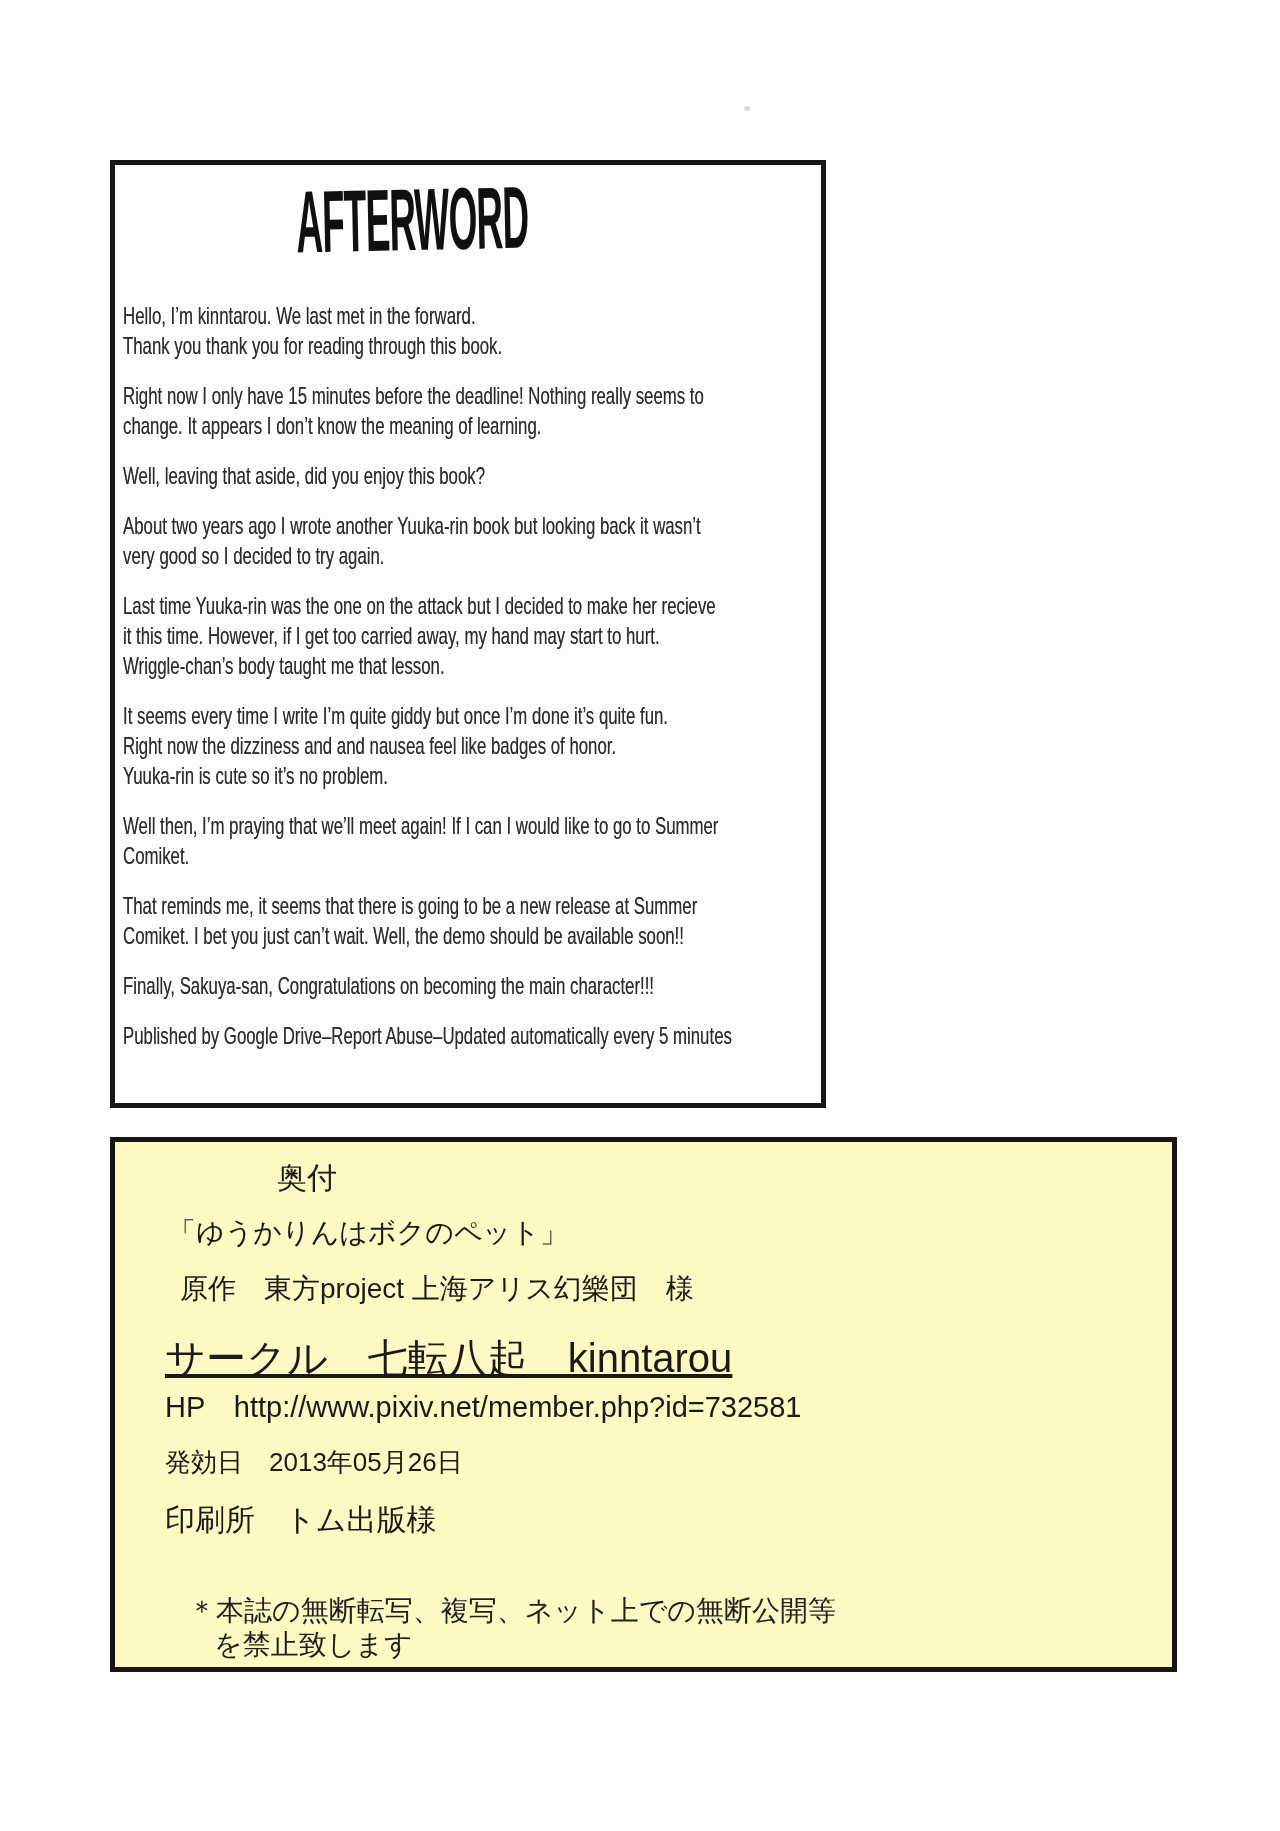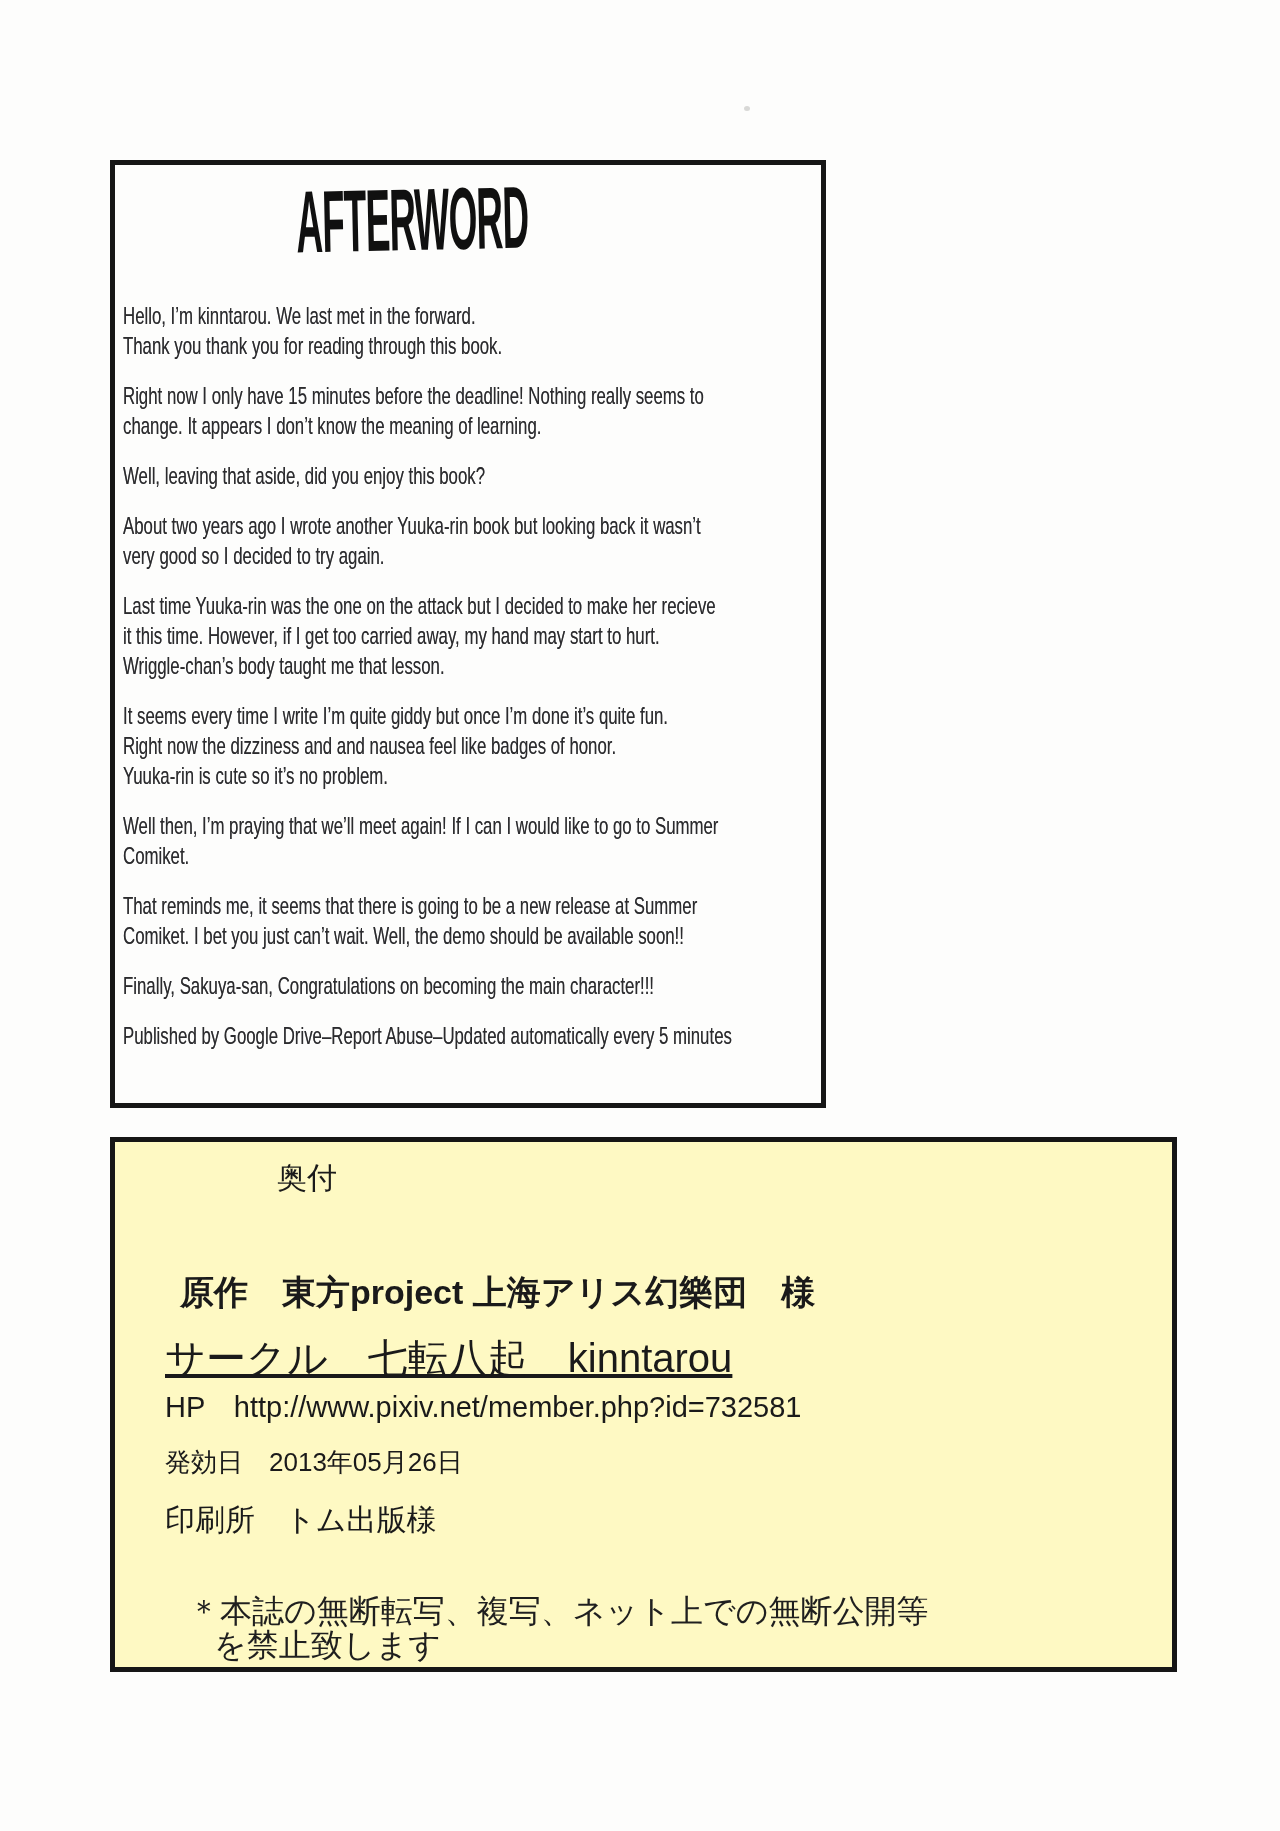--- a/index.html
+++ b/index.html
@@ -75,29 +75,29 @@
     background: #fef9c3;
   }
   .c-row {
     position: absolute;
     white-space: pre;
     color: #1a1a1a;
     font-family: "Liberation Sans", sans-serif;
   }
   .r-heading   { left: 162px; top: 16px;  font-size: 30px; }
   .r-booktitle { left: 53px;  top: 72px;  font-size: 28px; }
-  .r-original  { left: 65px;  top: 128px; font-size: 34px; font-weight: bold; }
+  .r-original  { left: 65px;  top: 128px; font-size: 28px; }
   .r-circle    { left: 50px;  top: 189px; font-size: 40px; text-decoration: underline; }
   .r-homepage  { left: 50px;  top: 246px; font-size: 29px; }
   .r-date      { left: 50px;  top: 303px; font-size: 26px; }
   .r-printer   { left: 50px;  top: 358px; font-size: 30px; }
   .r-disclaimer {
     left: 73px; top: 452px;
     font-family: Liberation Sans, sans-serif;
-    font-size: 32px;
+    font-size: 28px;
     line-height: 34px;
     white-space: pre-line;
     padding-left: 26px;
     text-indent: -26px;
     color: #1f1f1f;
   }
 </style>
 </head>
 <body>
 
@@ -127,20 +127,21 @@
 Comiket.</p>
       <p class="para">That reminds me, it seems that there is going to be a new release at Summer
 Comiket. I bet you just can’t wait. Well, the demo should be available soon!!</p>
       <p class="para">Finally, Sakuya-san, Congratulations on becoming the main character!!!</p>
       <p class="para">Published by Google Drive–Report Abuse–Updated automatically every 5 minutes</p>
     </div>
   </div>
 
   <div class="colophon-box">
     <div class="c-row r-heading">奥付</div>
+    <div class="c-row r-booktitle">「ゆうかりんはボクのペット」</div>
     <div class="c-row r-original">原作　東方project 上海アリス幻樂団　様</div>
     <div class="c-row r-circle">サークル　七転八起　kinntarou</div>
     <div class="c-row r-homepage">HP　http://www.pixiv.net/member.php?id=732581</div>
     <div class="c-row r-date">発効日　2013年05月26日</div>
     <div class="c-row r-printer">印刷所　トム出版様</div>
     <div class="c-row r-disclaimer">＊本誌の無断転写、複写、ネット上での無断公開等
 を禁止致します</div>
   </div>
 
 </div>

